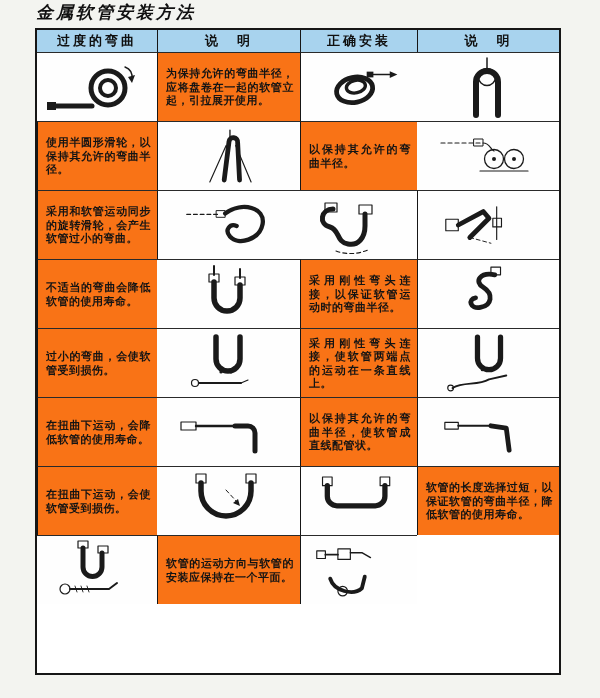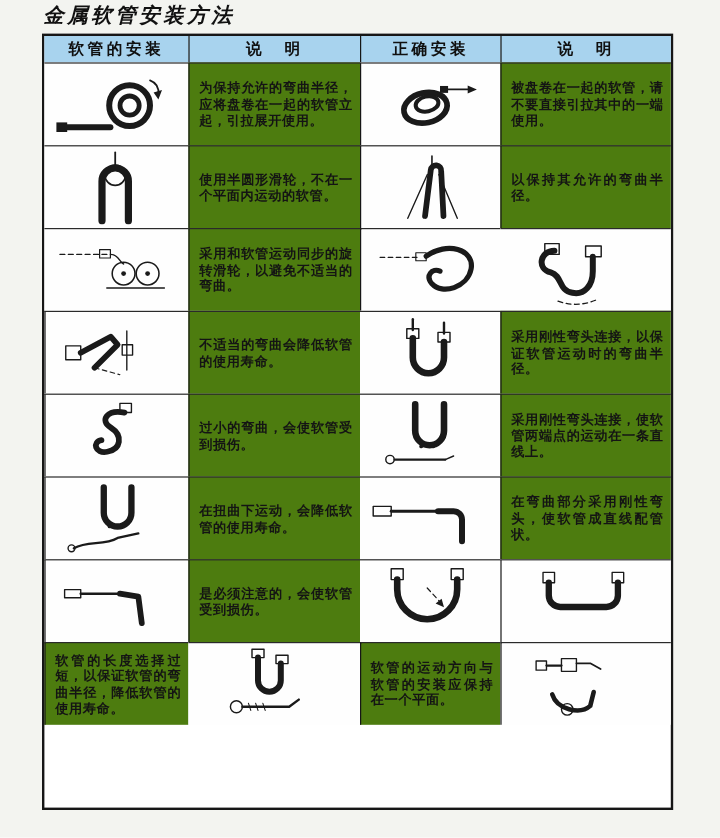--- a/index.html
+++ b/index.html
@@ -30,21 +30,21 @@
   .hd{
     background:#a8d3ee;
     display:flex;align-items:center;justify-content:center;
     font-size:13px;font-weight:bold;letter-spacing:3px;color:#101010;
   }
   .img-cell{
     background:#fefefe;
     display:flex;align-items:center;justify-content:center;
   }
   .note-cell{
-    background:#4d7c0f;
+    background:#f97316;
     display:flex;align-items:center;
     padding:4px 6px 3px 8px;
   }
   .note-cell span{
     font-size:11px;font-weight:bold;line-height:13.5px;
     letter-spacing:0.5px;text-align:justify;color:#141414;
   }
   svg{display:block;}
   svg *{stroke:#1a1a1a;fill:none;stroke-linecap:round;stroke-linejoin:round;}
   svg .f{fill:#1a1a1a;stroke:none;}
@@ -52,21 +52,21 @@
 </style>
 </head>
 <body>
 
 <div class="sheet">
 
   <div class="doc-title">金属软管安装方法</div>
 
   <div class="tbl">
 
-    <div class="cell hd">软管的安装</div>
+    <div class="cell hd">过度的弯曲</div>
     <div class="cell hd bl">说　明</div>
     <div class="cell hd bl">正确安装</div>
     <div class="cell hd bl">说　明</div>
 
     <div class="cell img-cell bt">
       <svg width="104" height="62" viewBox="0 0 104 62">
         <rect class="f" x="2" y="46" width="9" height="8"></rect>
         <path d="M11 50 H47" stroke-width="5"></path>
         <circle cx="63" cy="32" r="17" stroke-width="5"></circle>
         <circle cx="63" cy="32" r="8" stroke-width="4"></circle>
@@ -81,33 +81,30 @@
       <svg width="96" height="62" viewBox="0 0 100 62">
         <g transform="rotate(-12 45 32)">
           <ellipse cx="45" cy="34" rx="19" ry="13" stroke-width="5"></ellipse>
           <ellipse cx="47" cy="31" rx="10" ry="6.5" stroke-width="3.5"></ellipse>
         </g>
         <rect class="f" x="58" y="15" width="7" height="6"></rect>
         <path d="M65 18 H82" stroke-width="1.4"></path>
         <polygon class="f" points="90,18 82,14.5 82,21.5"></polygon>
       </svg>
     </div>
-    <div class="cell note-cell bt bl">
-      <span>被盘卷在一起的软管，请不要直接引拉其中的一端使用。</span>
-    </div>
 
     <div class="cell img-cell bt">
       <svg width="104" height="62" viewBox="0 0 104 62">
         <path d="M51 2 V12" stroke-width="1.5"></path>
         <circle cx="51" cy="21" r="8.5" stroke-width="1.4"></circle>
         <path d="M40 59 V26 A11 11 0 0 1 62 26 V59" stroke-width="6"></path>
       </svg>
     </div>
     <div class="cell note-cell bt bl">
-      <span>使用半圆形滑轮，不在一个平面内运动的软管。</span>
+      <span>使用半圆形滑轮，以保持其允许的弯曲半径。</span>
     </div>
     <div class="cell img-cell bt bl">
       <svg width="96" height="62" viewBox="0 0 100 62">
         <path d="M30 58 L47 20" stroke-width="1.2"></path>
         <path d="M73 58 L57 20" stroke-width="1.2"></path>
         <path d="M45 56 L50 16 A4.5 4.5 0 0 1 59 17 L61 56" stroke-width="5"></path>
         <path d="M51 4 V12" stroke-width="1.4"></path>
       </svg>
     </div>
     <div class="cell note-cell bt bl">
@@ -120,21 +117,21 @@
         <rect x="38" y="14" width="9" height="7" stroke-width="1"></rect>
         <path d="M47 18 C54 18 54 24 58 26" stroke-width="1.2"></path>
         <circle cx="58" cy="34" r="9.5" stroke-width="1.3"></circle>
         <circle class="f" cx="58" cy="34" r="2"></circle>
         <circle cx="78" cy="34" r="9.5" stroke-width="1.3"></circle>
         <circle class="f" cx="78" cy="34" r="2"></circle>
         <path d="M44 46 H92" stroke-width="1.2"></path>
       </svg>
     </div>
     <div class="cell note-cell bt bl">
-      <span>采用和软管运动同步的旋转滑轮，以避免不适当的弯曲。</span>
+      <span>采用和软管运动同步的旋转滑轮，会产生软管过小的弯曲。</span>
     </div>
     <div class="cell img-cell bt bl">
       <svg width="96" height="62" viewBox="0 0 100 62">
         <path class="dash" d="M6 20 H38" stroke-width="1.2"></path>
         <rect x="37" y="16" width="9" height="7" stroke-width="1"></rect>
         <path d="M46 19 C64 6 88 13 85 30 C82 46 60 53 51 43 C45 36 51 29 58 32" stroke-width="4.5"></path>
       </svg>
     </div>
 
     <div class="cell img-cell bt">
@@ -207,31 +204,31 @@
     </div>
 
     <div class="cell img-cell bt">
       <svg width="104" height="62" viewBox="0 0 104 62">
         <rect x="4" y="21" width="15" height="8" stroke-width="1.2"></rect>
         <path d="M19 25 H58" stroke-width="2.4"></path>
         <path d="M58 25 H71 A7 7 0 0 1 78 32 V50" stroke-width="5"></path>
       </svg>
     </div>
     <div class="cell note-cell bt bl">
-      <span>在弯曲部分采用刚性弯头，使软管成直线配管状。</span>
+      <span>以保持其允许的弯曲半径，使软管成直线配管状。</span>
     </div>
     <div class="cell img-cell bt bl">
       <svg width="96" height="62" viewBox="0 0 100 62">
         <rect x="4" y="21" width="14" height="7" stroke-width="1.2"></rect>
         <path d="M18 24.5 H52" stroke-width="2.2"></path>
         <path d="M52 24.5 L68 27 L71 50" stroke-width="5"></path>
       </svg>
     </div>
     <div class="cell note-cell bt bl">
-      <span>是必须注意的，会使软管受到损伤。</span>
+      <span>在扭曲下运动，会使软管受到损伤。</span>
     </div>
 
     <div class="cell img-cell bt">
       <svg width="104" height="62" viewBox="0 0 104 62">
         <rect x="19" y="4" width="10" height="9" stroke-width="1.2"></rect>
         <rect x="69" y="4" width="10" height="9" stroke-width="1.2"></rect>
         <path d="M24 13 V21 A25 25 0 0 0 74 21 V13" stroke-width="5.5"></path>
         <path class="dash" d="M49 20 L61 33" stroke-width="1"></path>
         <polygon class="f" points="63,36 61,29 56,33"></polygon>
       </svg>

